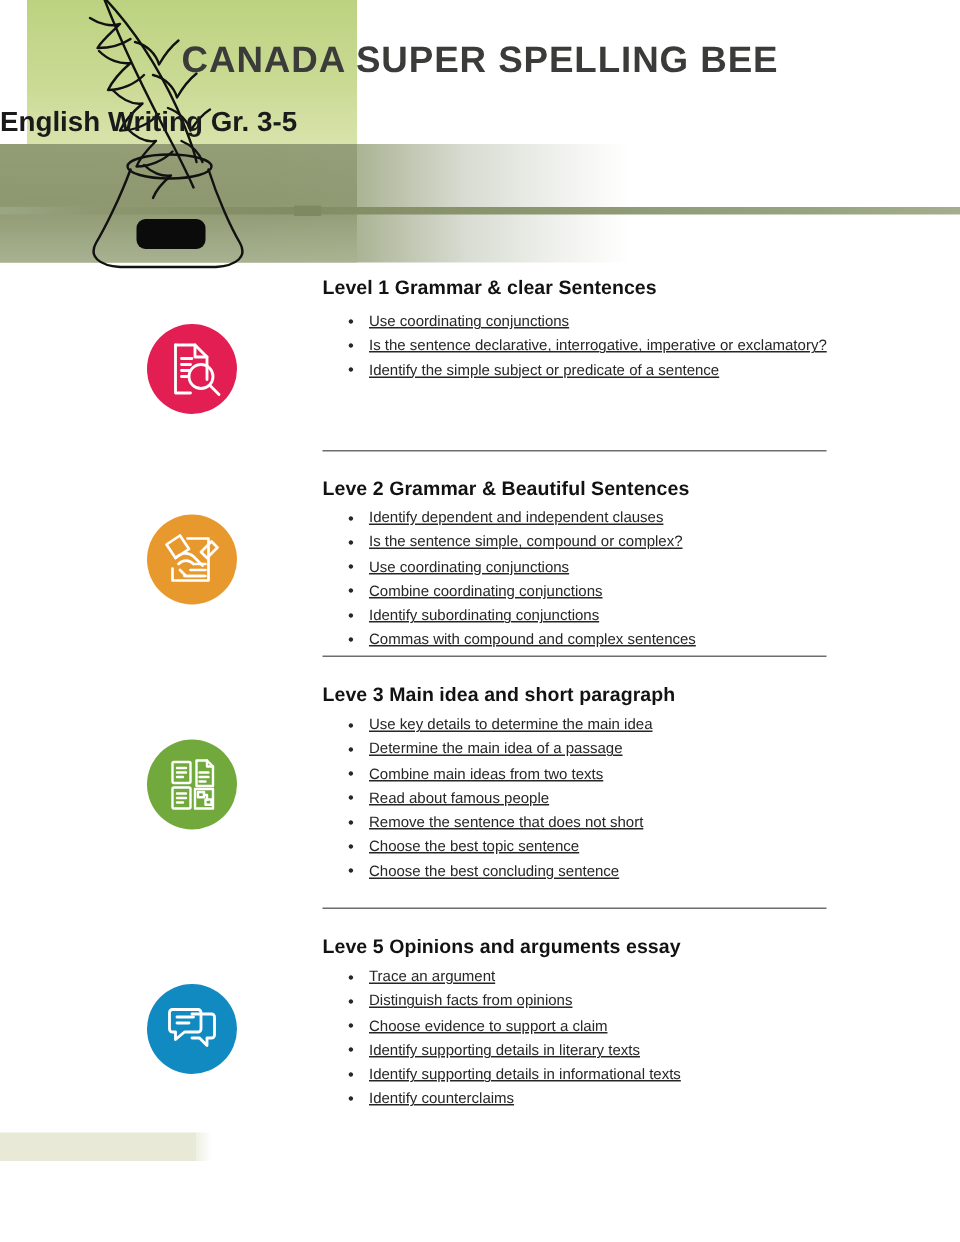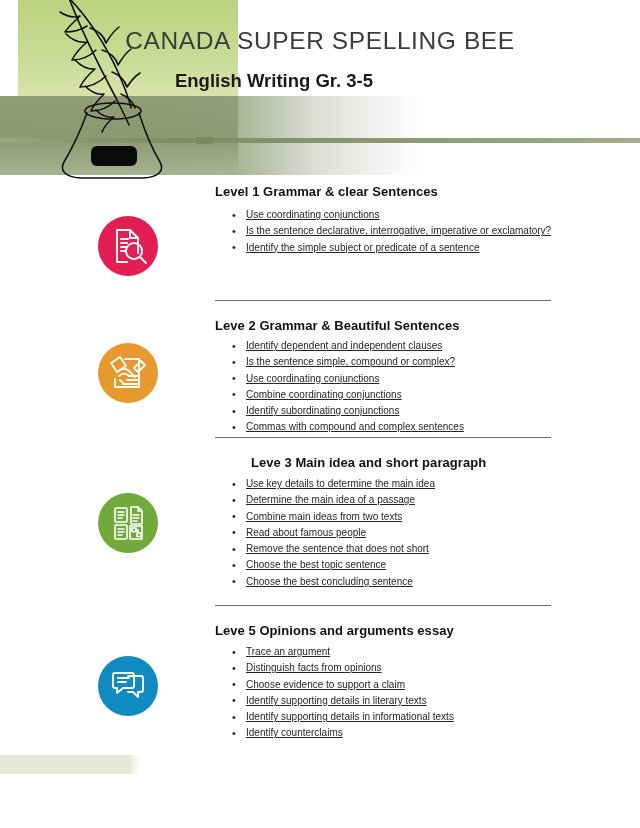--- a/index.html
+++ b/index.html
@@ -90,31 +90,30 @@
     top: 0;
     width: 640px;
   }
   #main-title {
     position: absolute;
     left: 0;
     top: 27px;
     width: 640px;
     text-align: center;
     font-size: 24.5px;
-    font-weight: normal;
+    font-weight: bold;
     letter-spacing: .6px;
     color: #3b3c3a;
     white-space: nowrap;
   }
   #subtitle {
     position: absolute;
     left: 0;
     top: 70px;
     width: 548px;
-    text-align: center;
     font-size: 18.5px;
     font-weight: bold;
     color: #1a1a1a;
     white-space: nowrap;
   }
 
   
   #content {
     position: absolute;
     left: 0;
@@ -331,21 +330,21 @@
             <path d="M20 36 h6 M20 39 h6 M20 42 h4"></path>
 
             <path d="M32 33 h12 v13 h-12 z"></path>
             <rect x="34" y="35" width="4" height="3.5"></rect>
             <rect x="39" y="40" width="4" height="3.5"></rect>
             <path d="M38 37 h2 v3"></path>
           </g>
         </svg>
       </div>
 
-      <div class="sec-heading" style="top:7px;margin-left:36px;">Leve 3 Main idea and short paragraph</div>
+      <div class="sec-heading" style="top:7px;">Leve 3 Main idea and short paragraph</div>
 
       <ul class="sec-list" style="top:28px;">
         <li>Use key details to determine the main idea</li>
         <li>Determine the main idea of a passage</li>
         <li>Combine main ideas from two texts</li>
         <li>Read about famous people</li>
         <li>Remove the sentence that does not short</li>
         <li>Choose the best topic sentence</li>
         <li>Choose the best concluding sentence</li>
       </ul>

